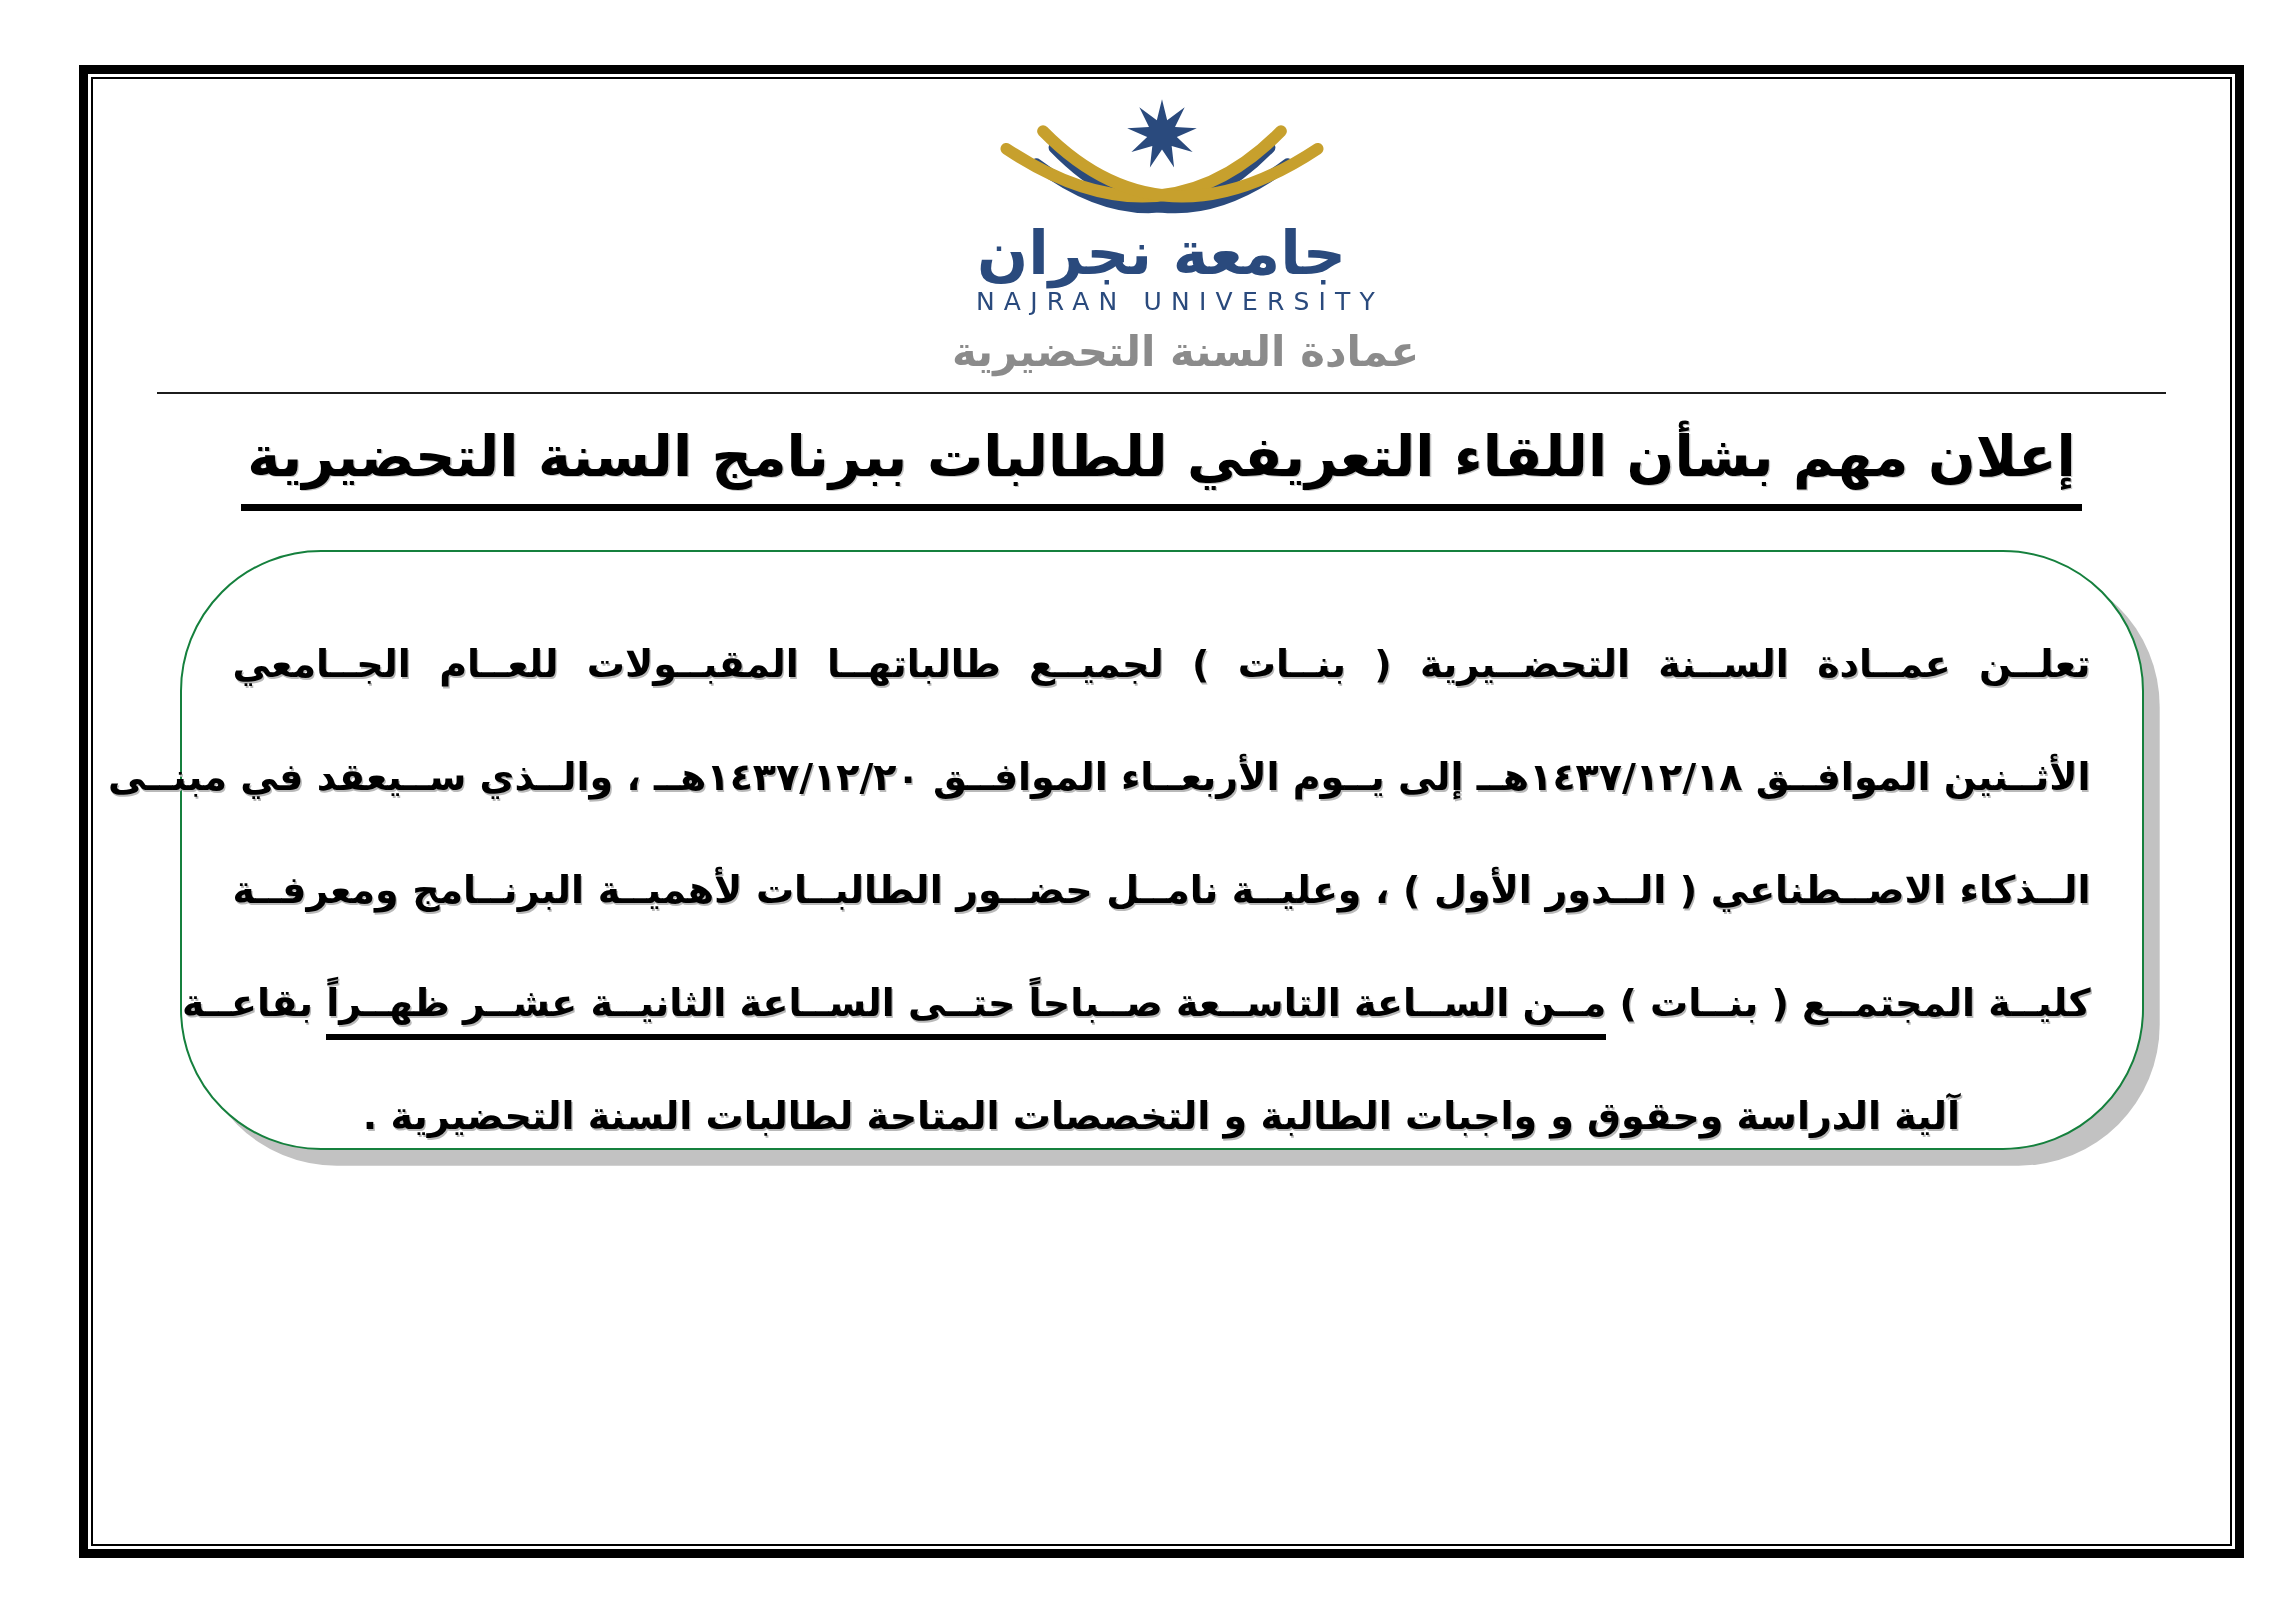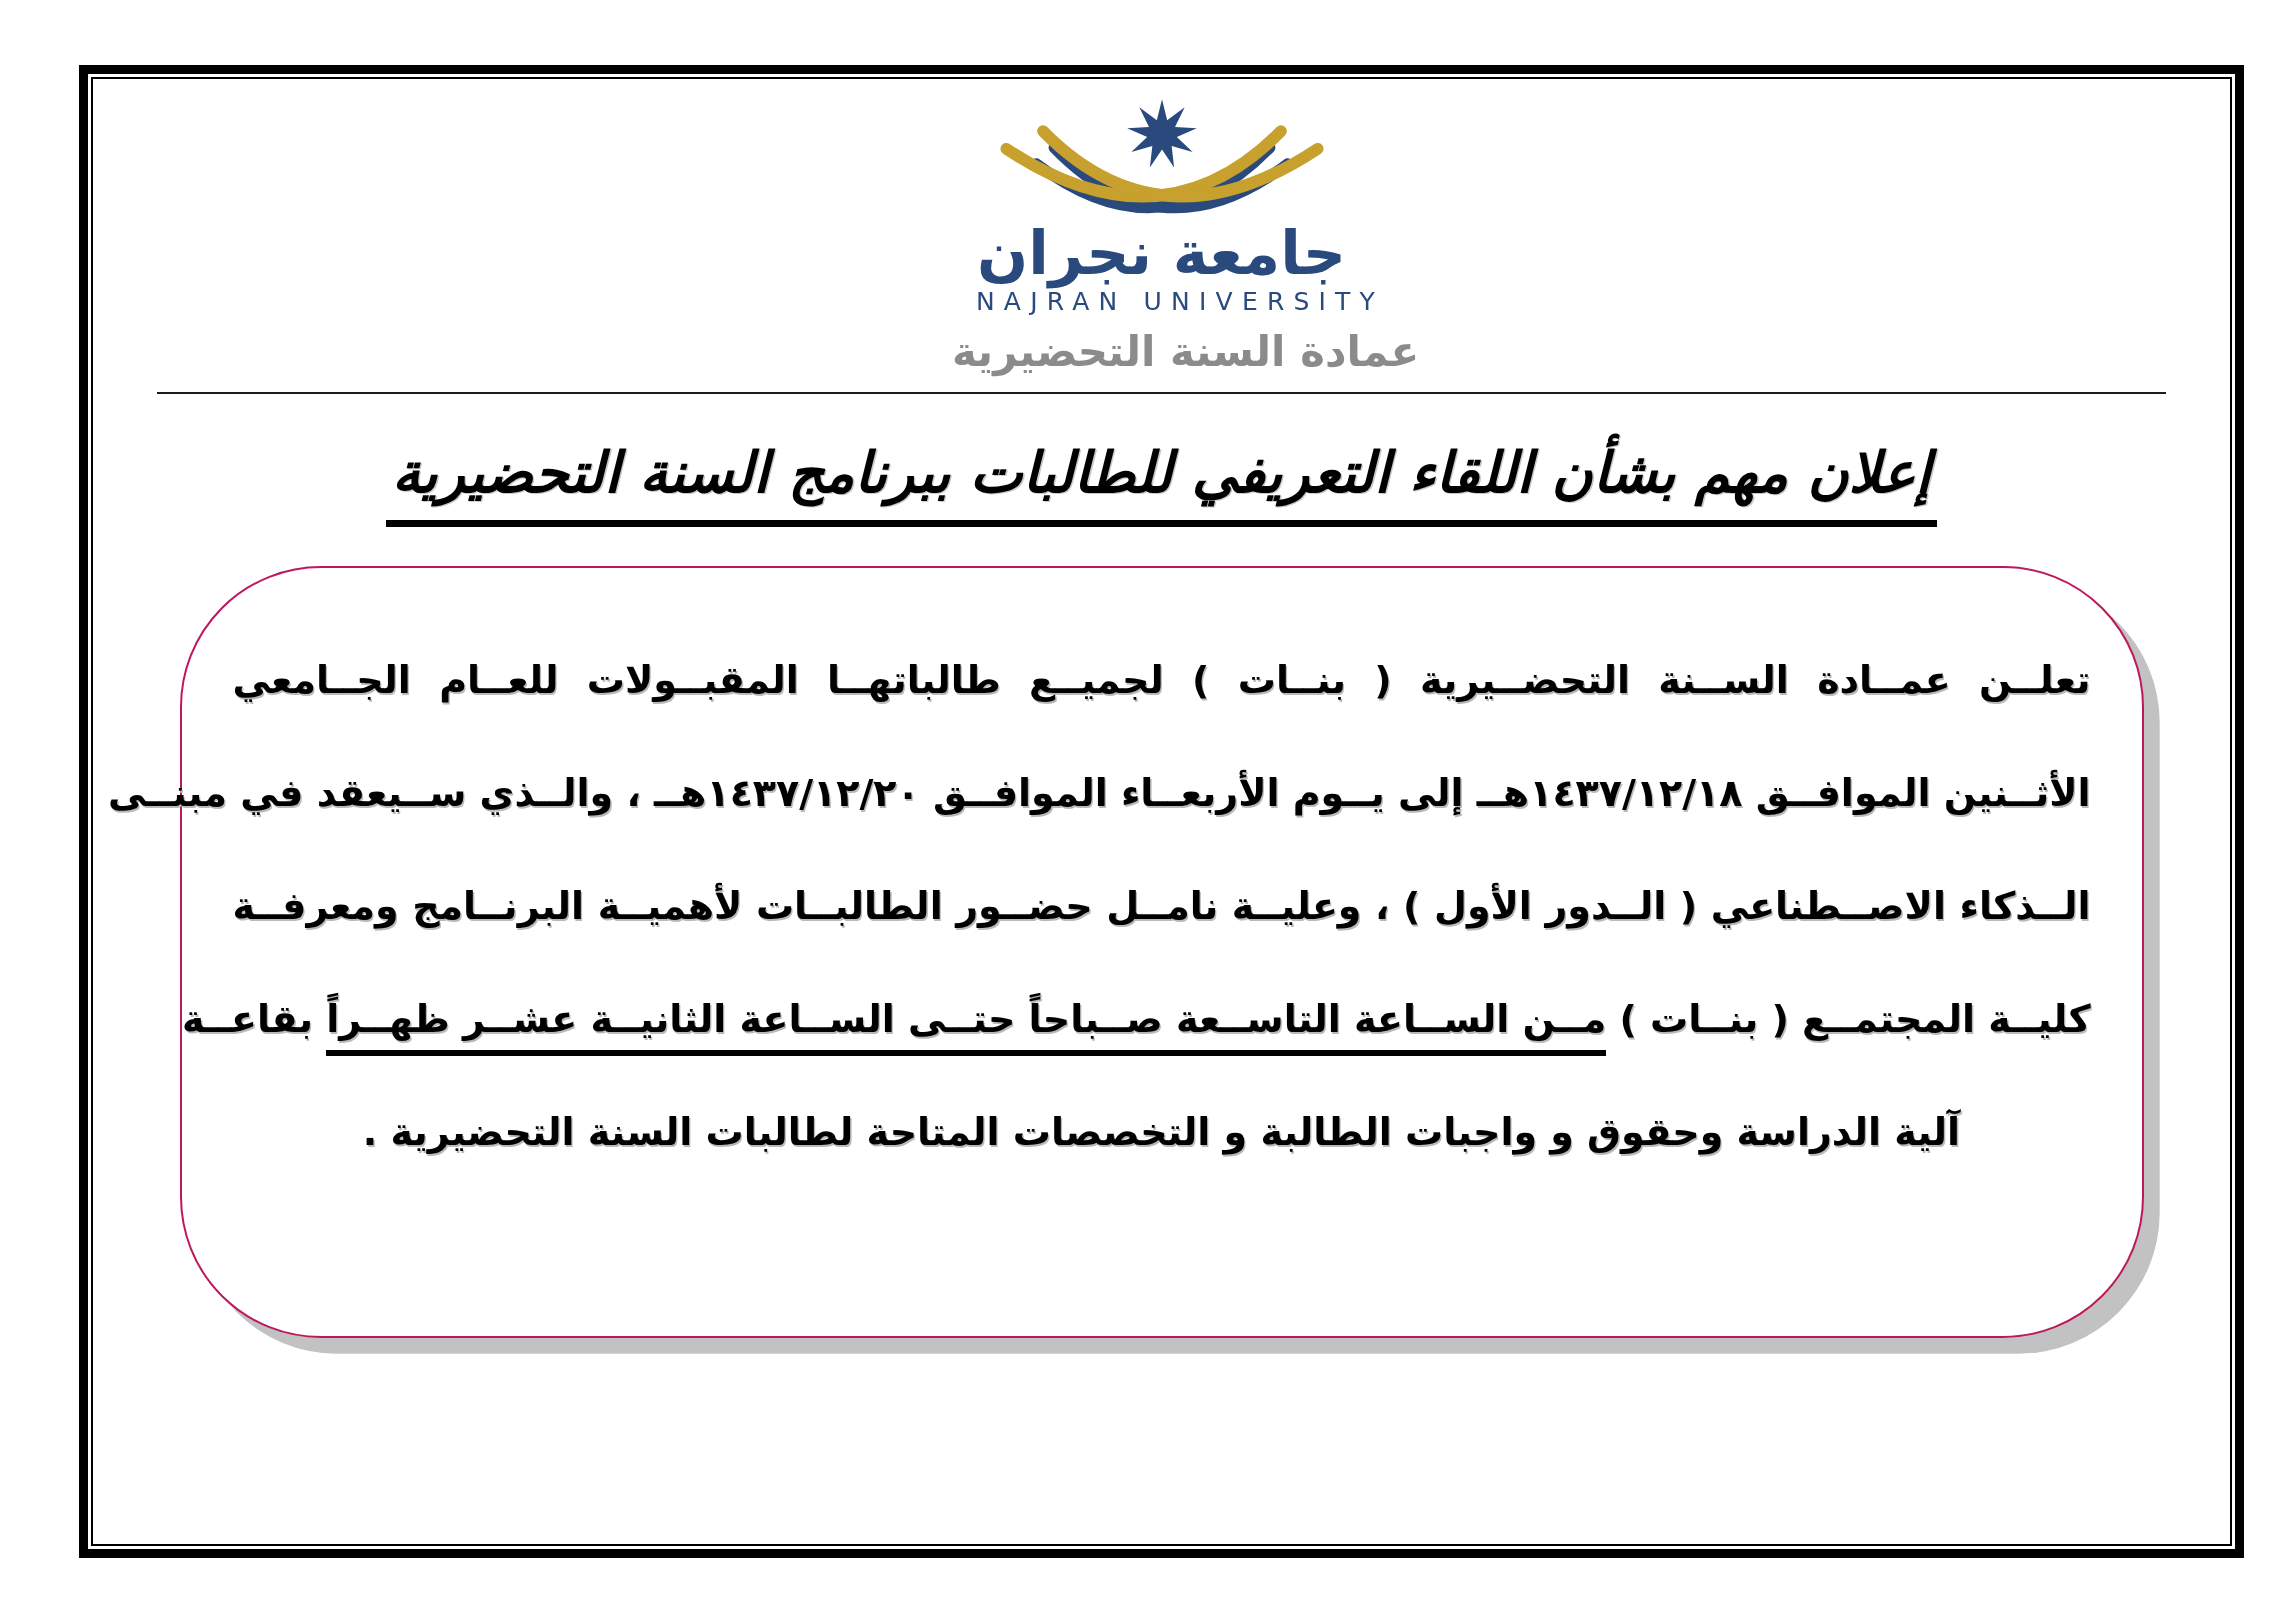--- a/index.html
+++ b/index.html
@@ -32,32 +32,32 @@
   }
   .dept{
     margin-top:11.8px;
     font-size:42px;font-weight:bold;color:#8b8b8b;
     direction:rtl;line-height:1.15;padding-left:48px;
   }
   .head-rule{
     margin:15.7px auto 0 auto;width:2009px;height:2px;background:#1c1c1c;
   }
   
-  .title-row{margin-top:44px;direction:rtl;font-style:italic;}
+  .title-row{margin-top:28px;direction:rtl;}
   .main-title{
     display:inline-block;
     font-size:56px;font-weight:bold;color:#000;
     padding:0 6.5px 11.8px 6.5px;border-bottom:7.2px solid #000;
     line-height:1.25;
     text-shadow:1.3px 1.3px 0 #c8c8c8;
   }
   
   .bubble{
-    margin:39px auto 8px auto;width:1964px;height:772px;
-    box-sizing:border-box;border:2px solid #be185d;border-radius:141px;
+    margin:39px auto 8px auto;width:1964px;height:600px;
+    box-sizing:border-box;border:2px solid #15803d;border-radius:141px;
     background:#fff;box-shadow:15.7px 15.7px 0 #c2c2c2;
     direction:rtl;
   }
   .bubble-inner{padding:56px 51px 0 51px;}
   .b-line{
     display:block;font-size:38px;font-weight:bold;color:#000;
     line-height:113px;height:113px;white-space:nowrap;
     text-align:justify;text-align-last:justify;
     text-shadow:1.3px 2px 0 #b9b9b9;
   }

